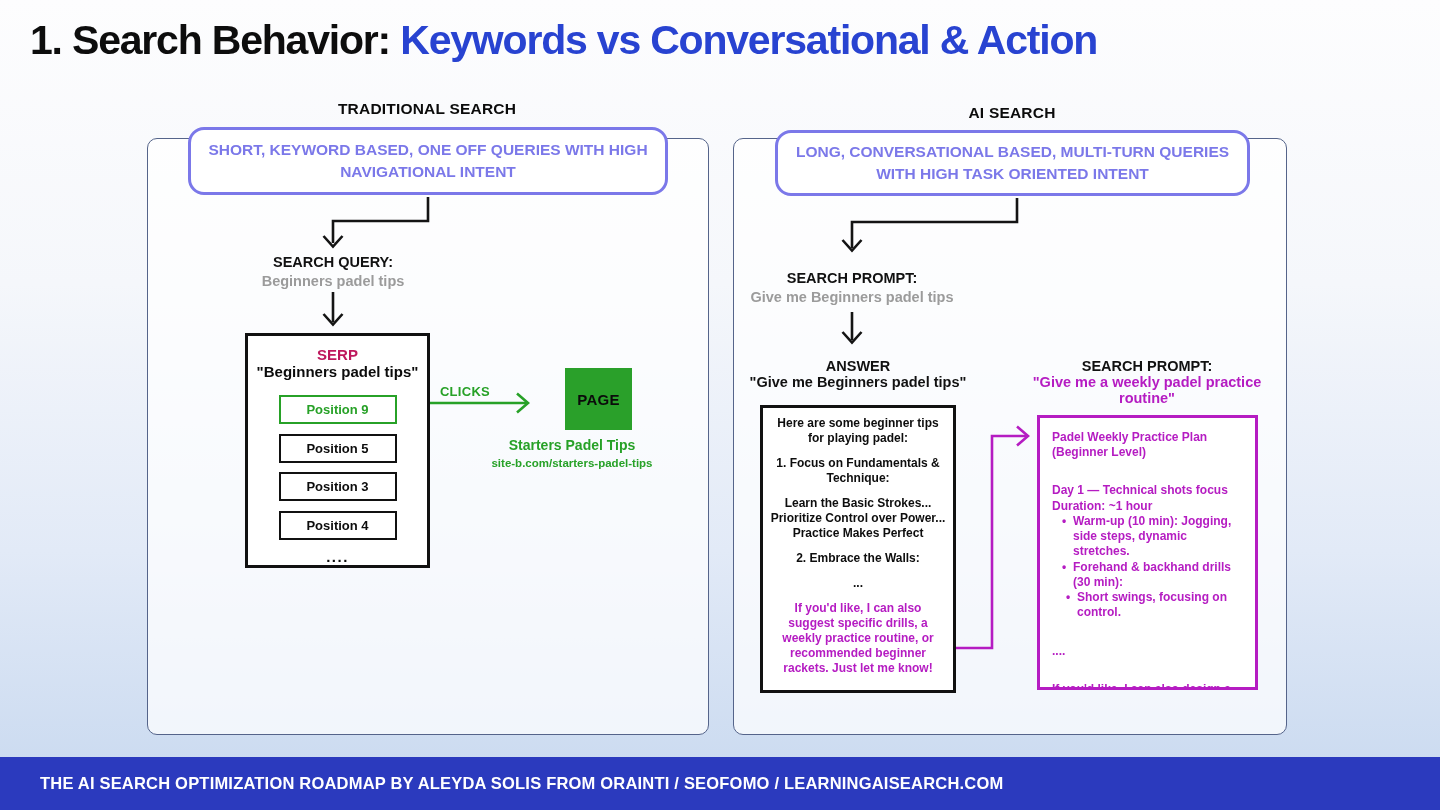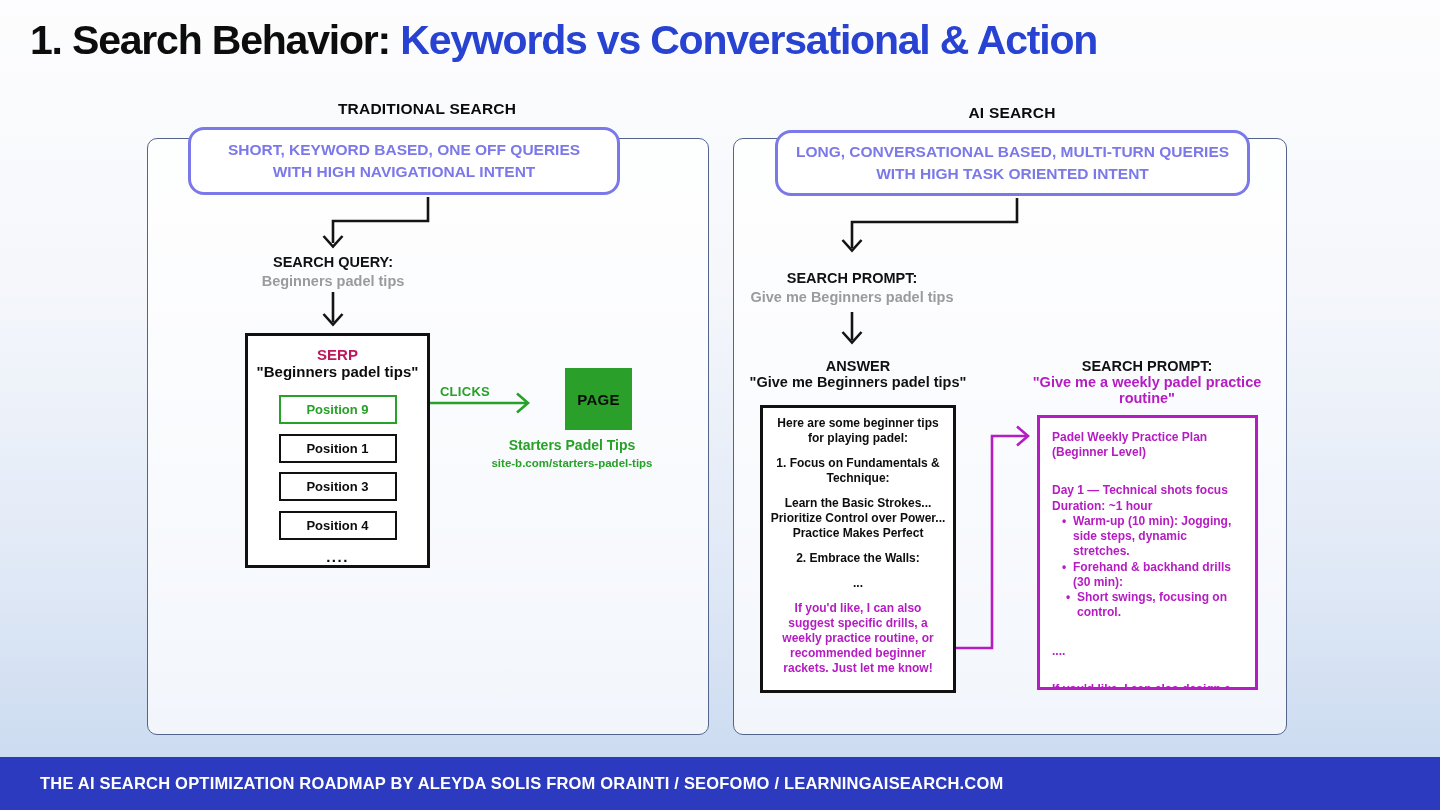--- a/index.html
+++ b/index.html
@@ -88,21 +88,21 @@
 <div class="stage">
 
   <h1 class="title"><span>1. Search Behavior: </span><span class="hl">Keywords vs Conversational &amp; Action</span></h1>
 
   <div class="sec-header" style="left:832px; top:104px; width:360px;">AI SEARCH</div>
   <div class="sec-header" style="left:247px; top:100px; width:360px;">TRADITIONAL SEARCH</div>
 
   <div class="panel" style="left:147px; top:138px; width:562px; height:597px;"></div>
   <div class="panel" style="left:733px; top:138px; width:554px; height:597px;"></div>
 
-  <div class="pill" style="left:188px; top:127px; width:432px; height:68px;">SHORT, KEYWORD BASED, ONE OFF QUERIES WITH HIGH NAVIGATIONAL INTENT</div>
+  <div class="pill" style="left:188px; top:127px; width:480px; height:68px;">SHORT, KEYWORD BASED, ONE OFF QUERIES WITH HIGH NAVIGATIONAL INTENT</div>
   <div class="pill" style="left:775px; top:130px; width:475px; height:66px;">LONG, CONVERSATIONAL BASED, MULTI-TURN QUERIES WITH HIGH TASK ORIENTED INTENT</div>
 
   <svg class="connectors" width="1440" height="810" viewBox="0 0 1440 810">
     <g stroke="#141414" stroke-width="2.6" fill="none">
       <path d="M428 197 V221 H333 V243"></path>
       <path d="M323.5 236 L333 246.5 L342.5 236"></path>
       <path d="M333 292 V322"></path>
       <path d="M323.5 314 L333 324.5 L342.5 314"></path>
       <path d="M1017 198 V222 H852 V248"></path>
       <path d="M842.5 240 L852 250.5 L861.5 240"></path>
@@ -122,21 +122,21 @@
   <div class="lbl-block" style="left:233px; top:254px; width:200px;">
     <div class="lbl">SEARCH QUERY:</div>
     <div class="lbl-gray">Beginners padel tips</div>
   </div>
 
   <div class="serp-box">
     <div class="serp-title">SERP</div>
     <div class="serp-sub">"Beginners padel tips"</div>
     <div class="pos-list">
       <div class="pos-row green">Position 9</div>
-      <div class="pos-row">Position 1</div>
+      <div class="pos-row">Position 5</div>
       <div class="pos-row">Position 3</div>
       <div class="pos-row">Position 4</div>
     </div>
     <div class="dots">....</div>
   </div>
 
   <div class="clicks">CLICKS</div>
   <div class="page-box">PAGE</div>
   <div class="page-cap">
     <div class="t">Starters Padel Tips</div>

